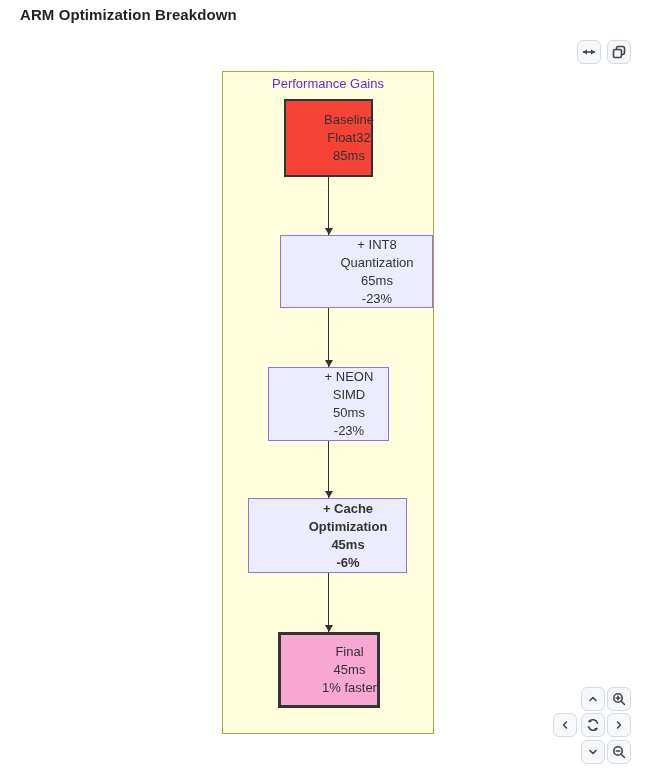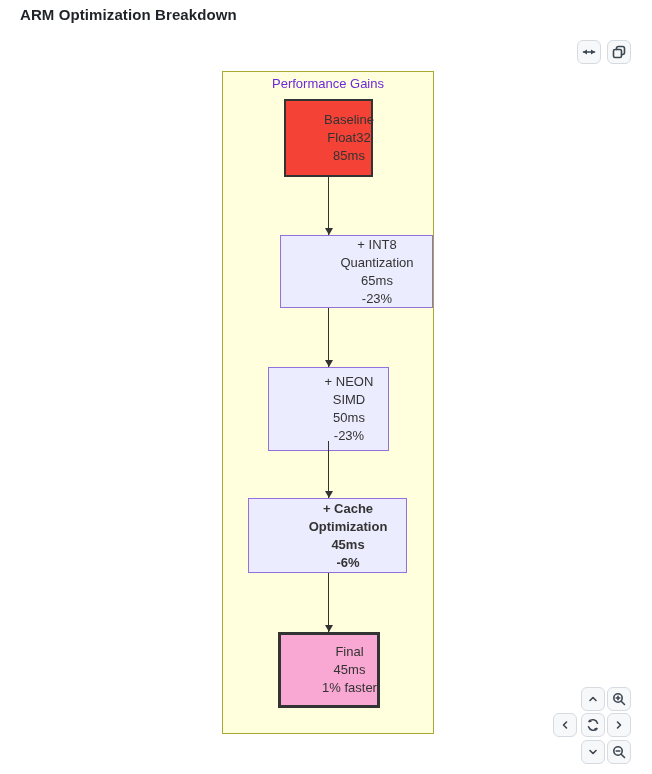--- a/index.html
+++ b/index.html
@@ -43,21 +43,21 @@
   }
   .node {
     position: absolute; display: flex; flex-direction: column;
     align-items: center; justify-content: center;
     font-size: 13px; line-height: 18px; color: #333333; text-align: center; padding-left: 41px;
   }
   .node-baseline { left: 284px; top:  99px; width:  89px; height: 78px;
     background: #f44336; border: 2px solid #333333; }
   .node-int8     { left: 252px; top: 235px; width: 153px; height: 73px;
     background: #ececff; border: 1px solid #9370db; margin-left: 28px; }
-  .node-neon     { left: 268px; top: 367px; width: 121px; height: 84px;
+  .node-neon     { left: 268px; top: 367px; width: 121px; height: 74px;
     background: #ececff; border: 1px solid #9370db; }
   .node-cache    { left: 248px; top: 498px; width: 159px; height: 75px;
     background: #ececff; border: 1px solid #9370db; font-weight: bold; }
   .node-final    { left: 278px; top: 632px; width: 102px; height: 76px;
     background: #f9a8d4; border: 3px solid #333333; }
 
   .edge {
     position: absolute; left: 328px; width: 1px; background: #333333;
   }
   .edge::after {

